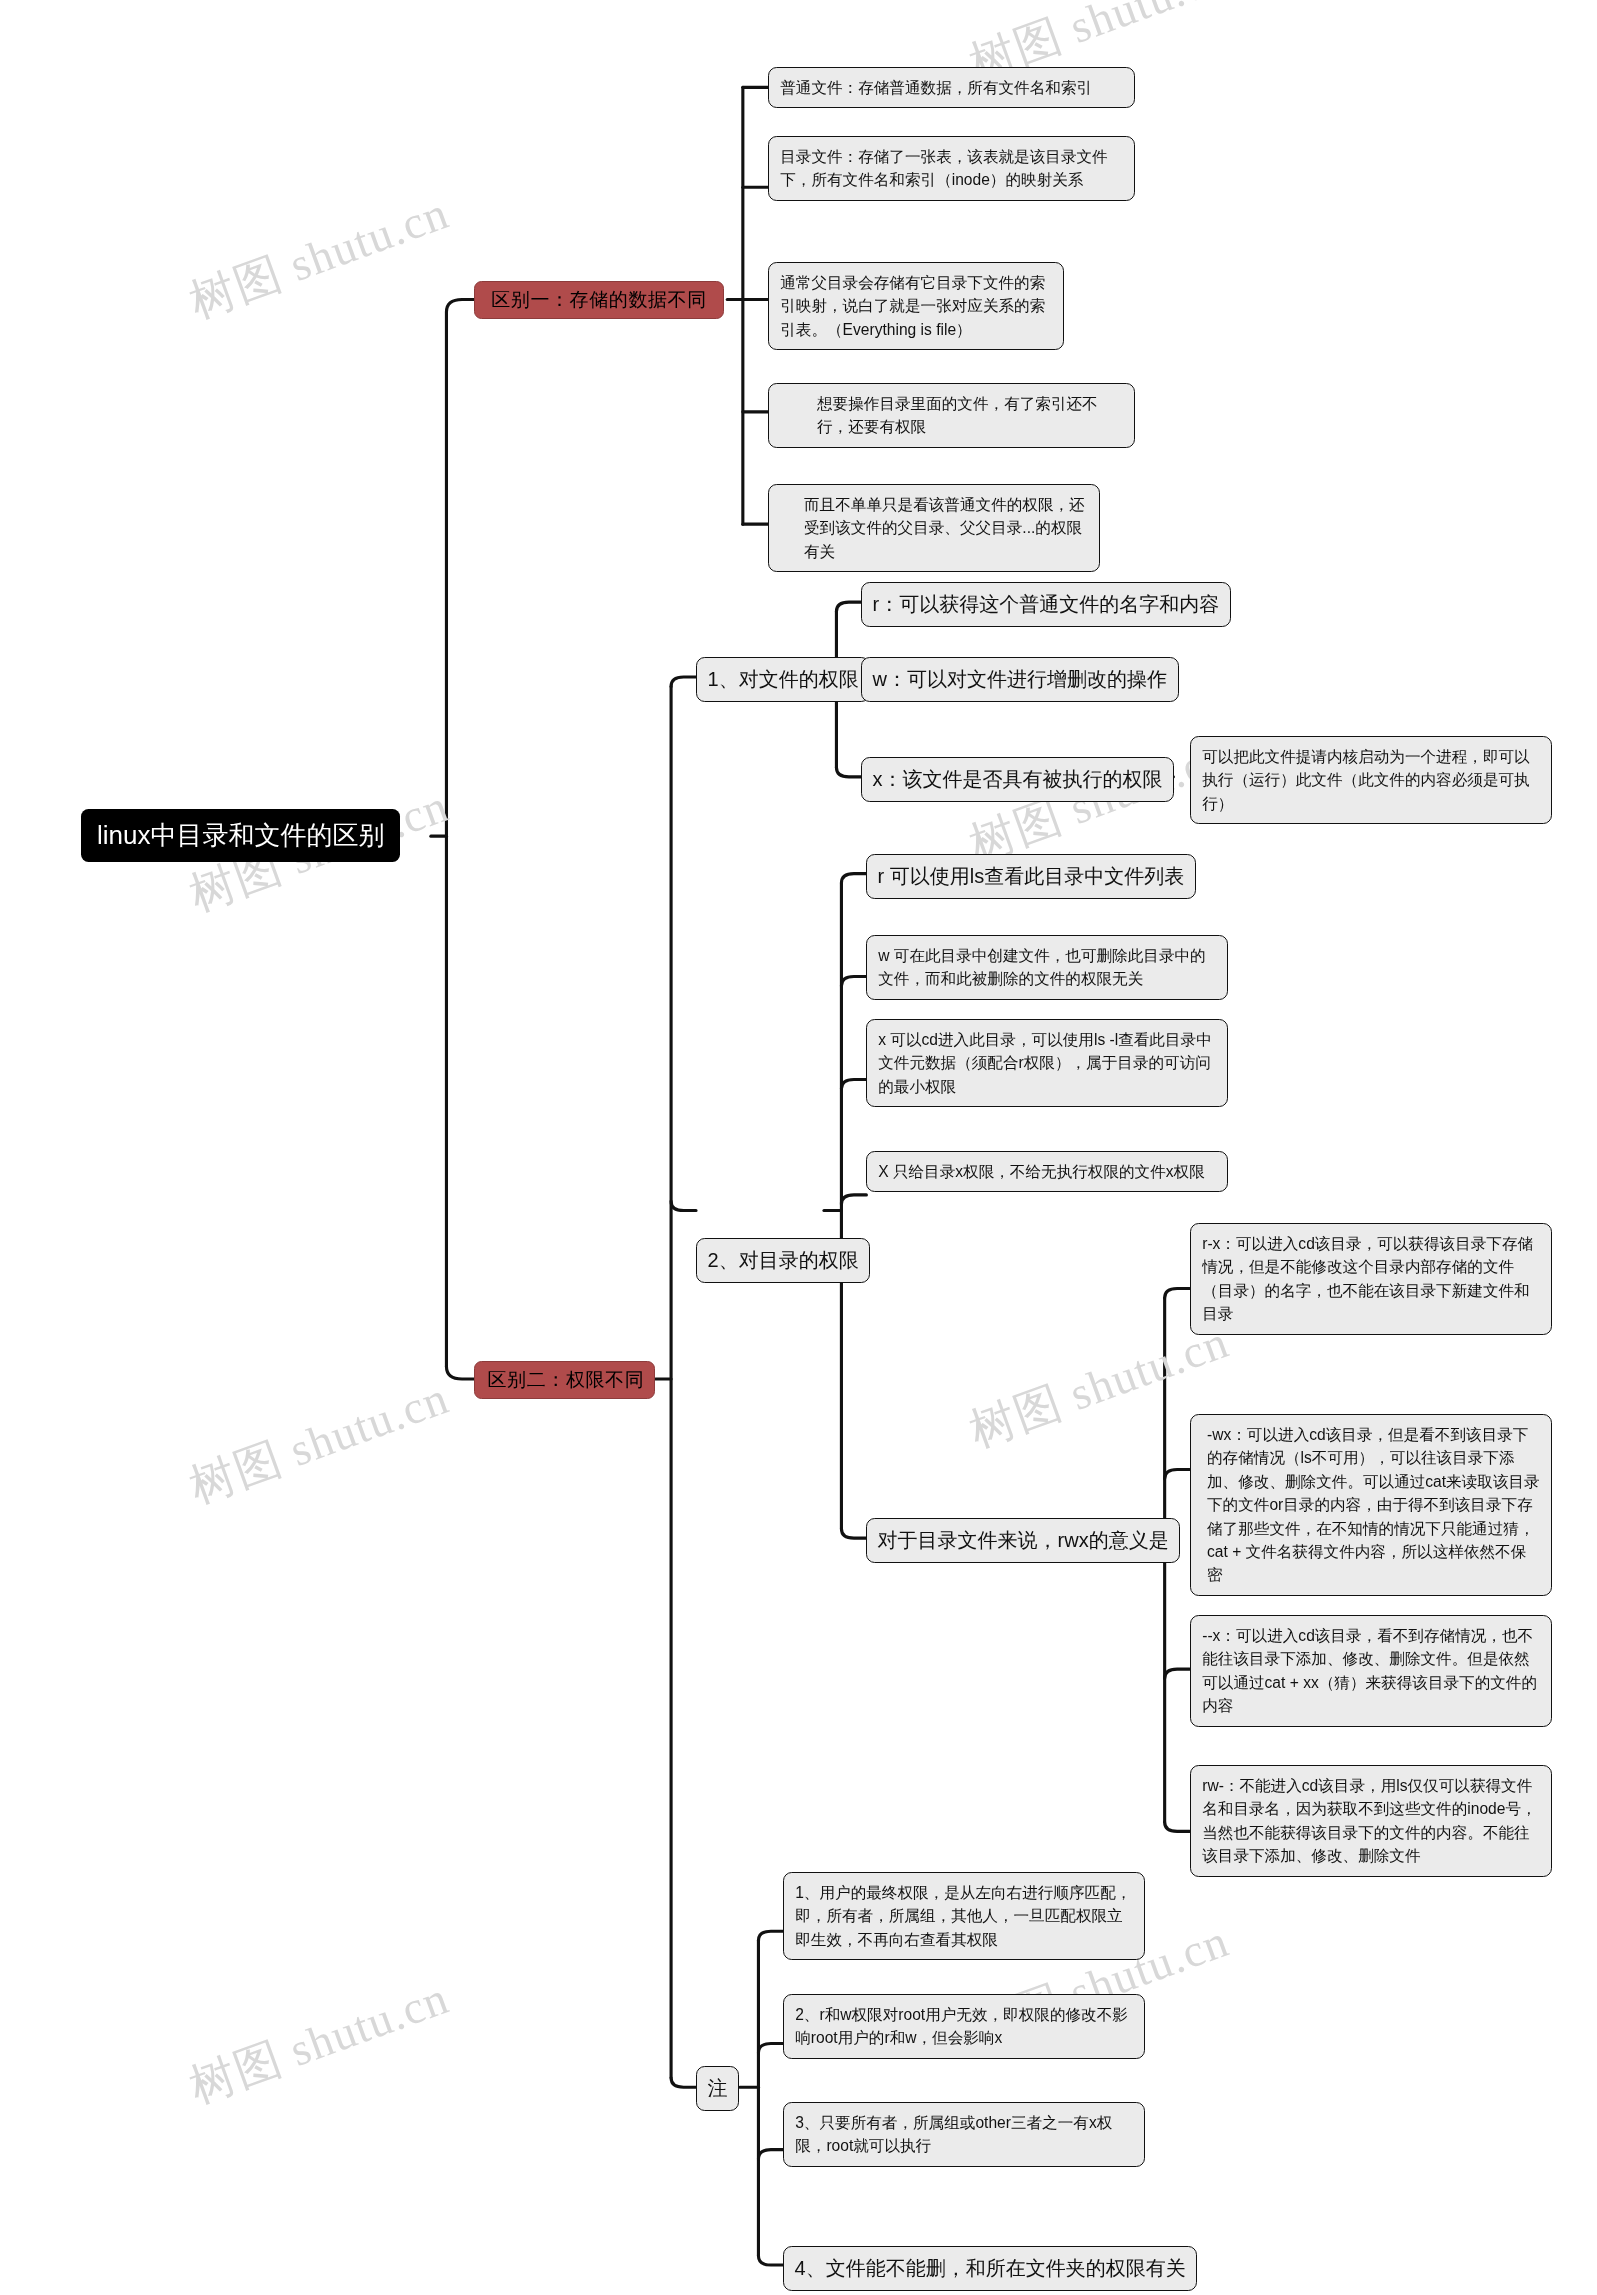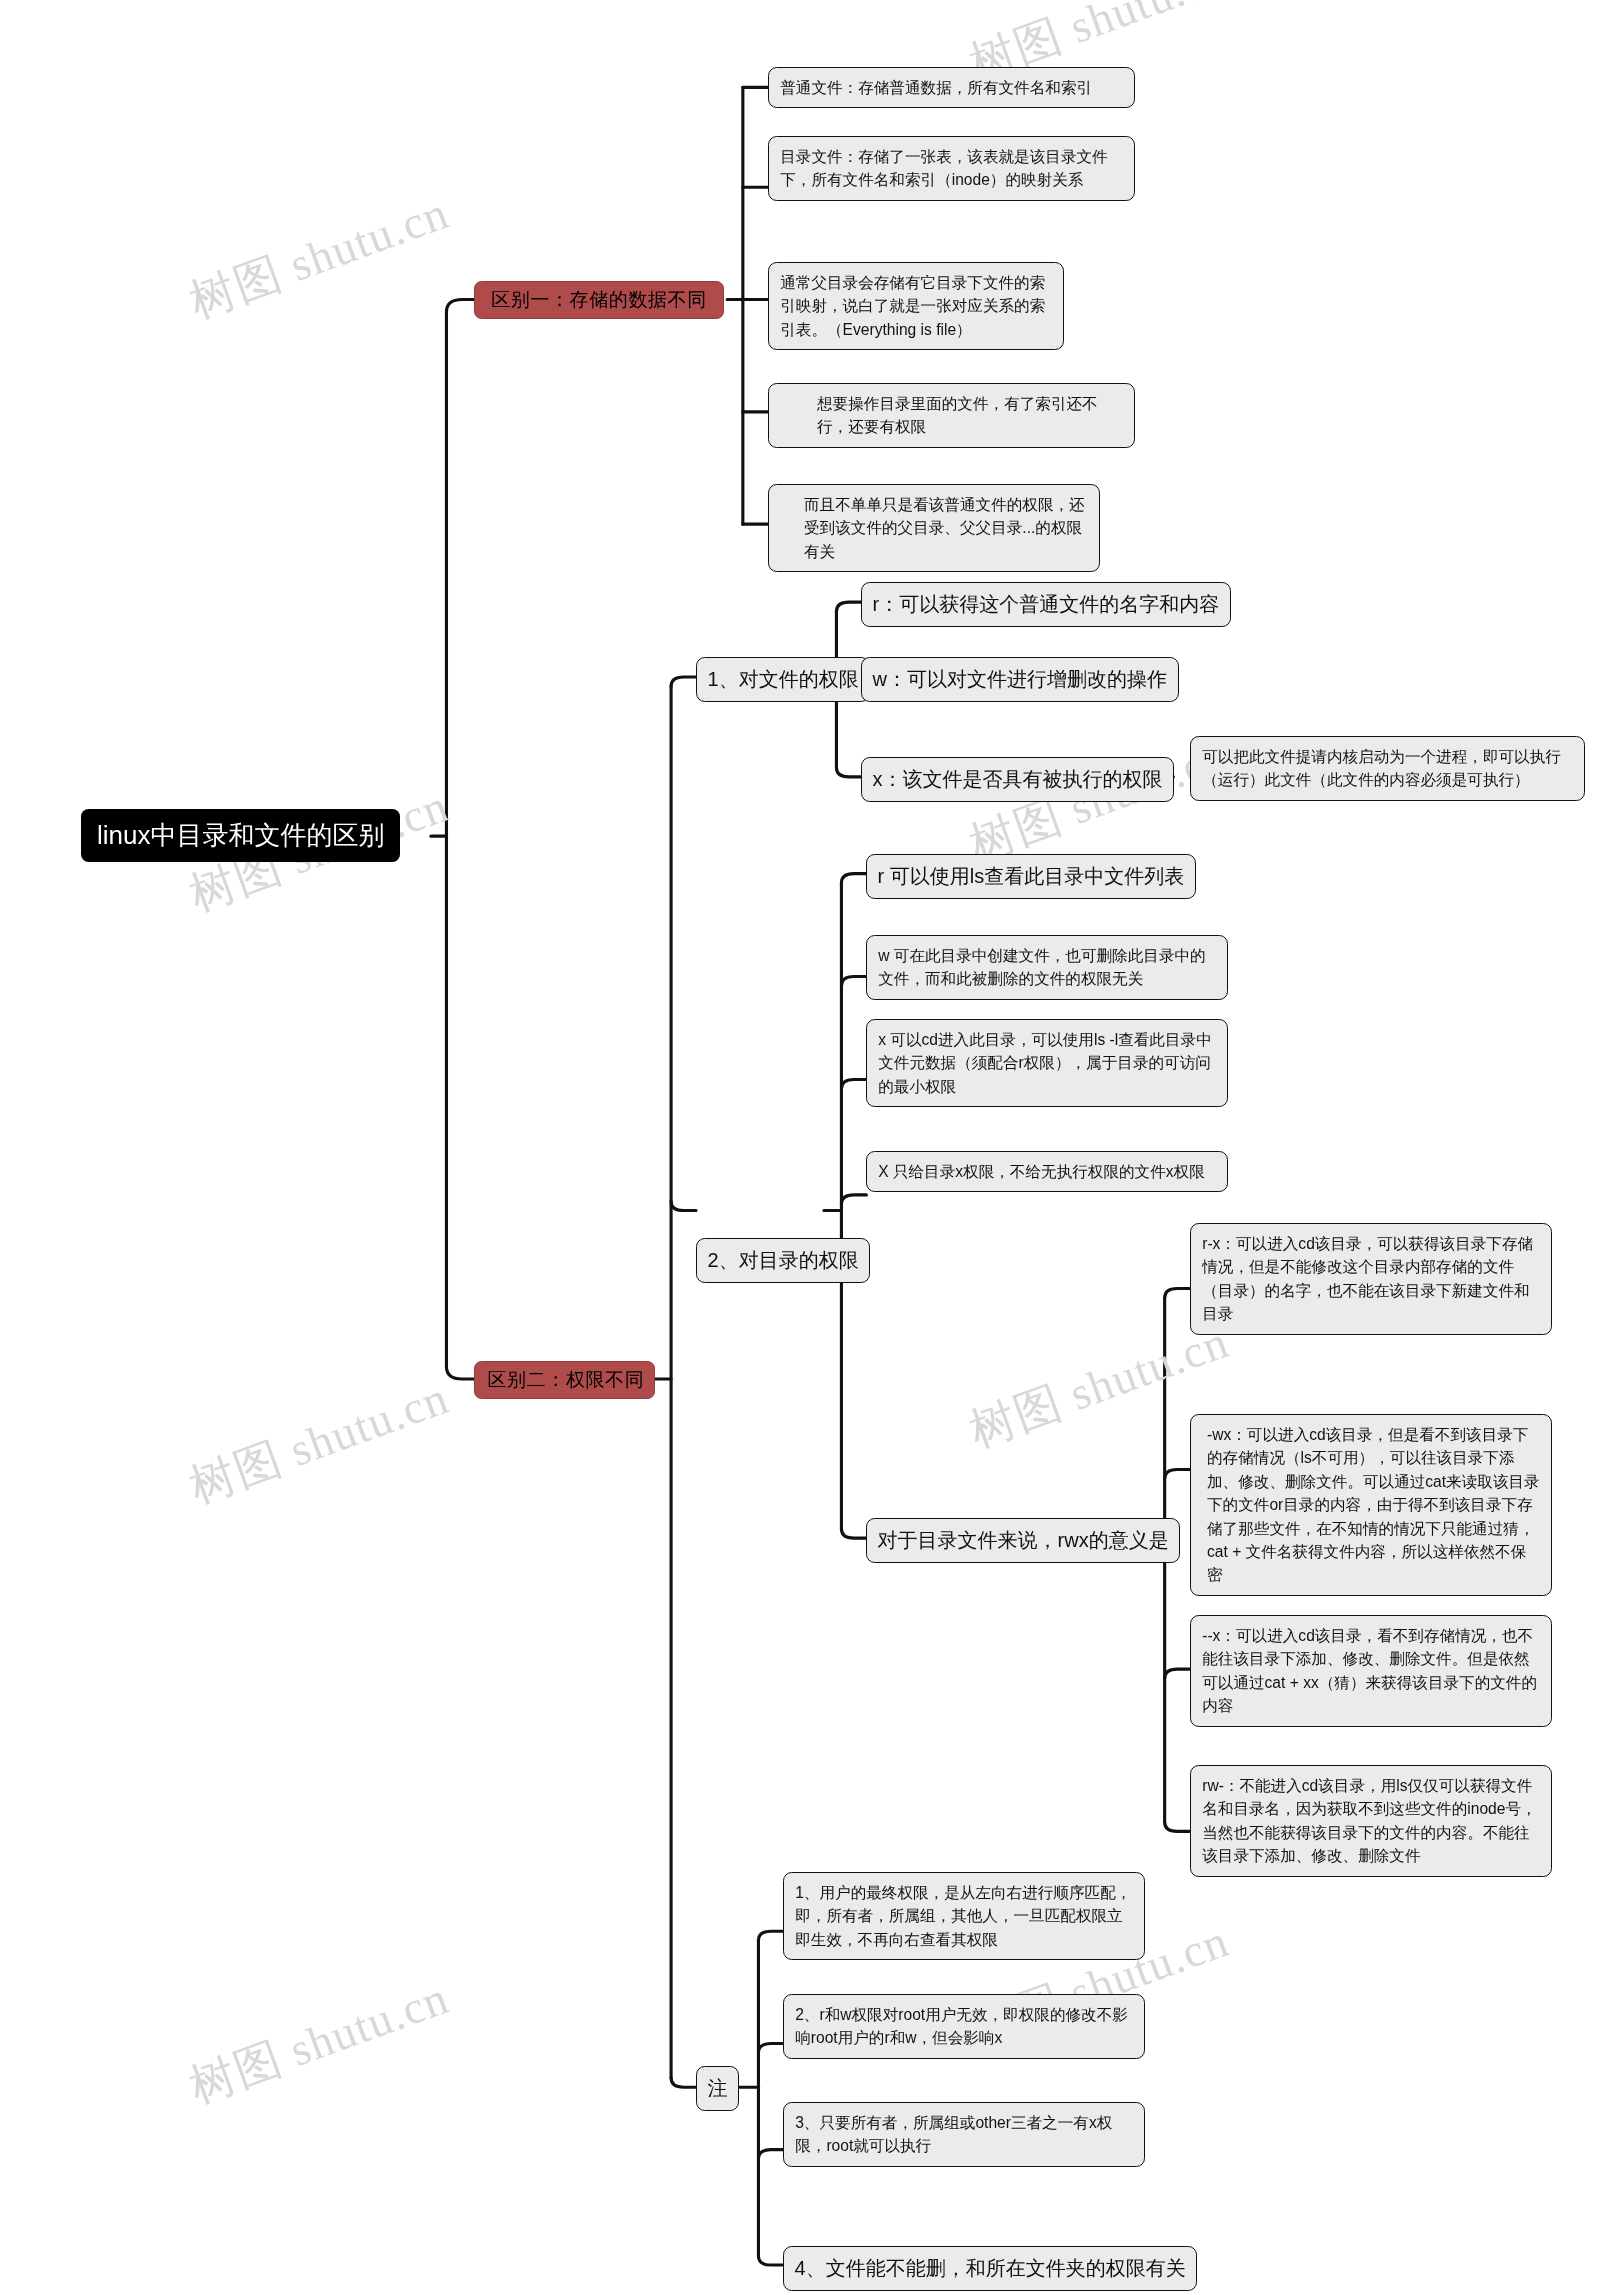--- a/index.html
+++ b/index.html
@@ -128,21 +128,21 @@
     <div class="node leaf" style="left:768px;top:262px;width:296px;">通常父目录会存储有它目录下文件的索引映射，说白了就是一张对应关系的索引表。（Everything is file）</div>
     <div class="node leaf" style="left:768px;top:383px;width:367px;padding-left:48px;">想要操作目录里面的文件，有了索引还不行，还要有权限</div>
     <div class="node leaf" style="left:768px;top:484px;width:332px;padding-left:35px;">而且不单单只是看该普通文件的权限，还受到该文件的父目录、父父目录...的权限有关</div>
 
     <div class="node cat" style="left:474px;top:1361px;width:181px;">区别二：权限不同</div>
 
     <div class="node small" style="left:696px;top:657px;">1、对文件的权限</div>
     <div class="node small" style="left:861px;top:582px;">r：可以获得这个普通文件的名字和内容</div>
     <div class="node small" style="left:861px;top:657px;">w：可以对文件进行增删改的操作</div>
     <div class="node small" style="left:861px;top:757px;">x：该文件是否具有被执行的权限</div>
-    <div class="node leaf" style="left:1190px;top:736px;width:395px;">可以把此文件提请内核启动为一个进程，即可以执行（运行）此文件（此文件的内容必须是可执行）</div>
+    <div class="node leaf" style="left:1190px;top:736px;width:362px;">可以把此文件提请内核启动为一个进程，即可以执行（运行）此文件（此文件的内容必须是可执行）</div>
 
     <div class="node small" style="left:696px;top:1238px;">2、对目录的权限</div>
     <div class="node small" style="left:866px;top:854px;">r 可以使用ls查看此目录中文件列表</div>
     <div class="node leaf" style="left:866px;top:935px;width:362px;">w 可在此目录中创建文件，也可删除此目录中的文件，而和此被删除的文件的权限无关</div>
     <div class="node leaf" style="left:866px;top:1019px;width:362px;">x 可以cd进入此目录，可以使用ls -l查看此目录中文件元数据（须配合r权限），属于目录的可访问的最小权限</div>
     <div class="node leaf" style="left:866px;top:1151px;width:362px;">X 只给目录x权限，不给无执行权限的文件x权限</div>
     <div class="node small" style="left:866px;top:1518px;">对于目录文件来说，rwx的意义是</div>
 
     <div class="node leaf" style="left:1190px;top:1223px;width:362px;">r-x：可以进入cd该目录，可以获得该目录下存储情况，但是不能修改这个目录内部存储的文件（目录）的名字，也不能在该目录下新建文件和目录</div>
     <div class="node leaf" style="left:1190px;top:1414px;width:362px;padding-left:16px;">-wx：可以进入cd该目录，但是看不到该目录下的存储情况（ls不可用），可以往该目录下添加、修改、删除文件。可以通过cat来读取该目录下的文件or目录的内容，由于得不到该目录下存储了那些文件，在不知情的情况下只能通过猜，cat + 文件名获得文件内容，所以这样依然不保密</div>

